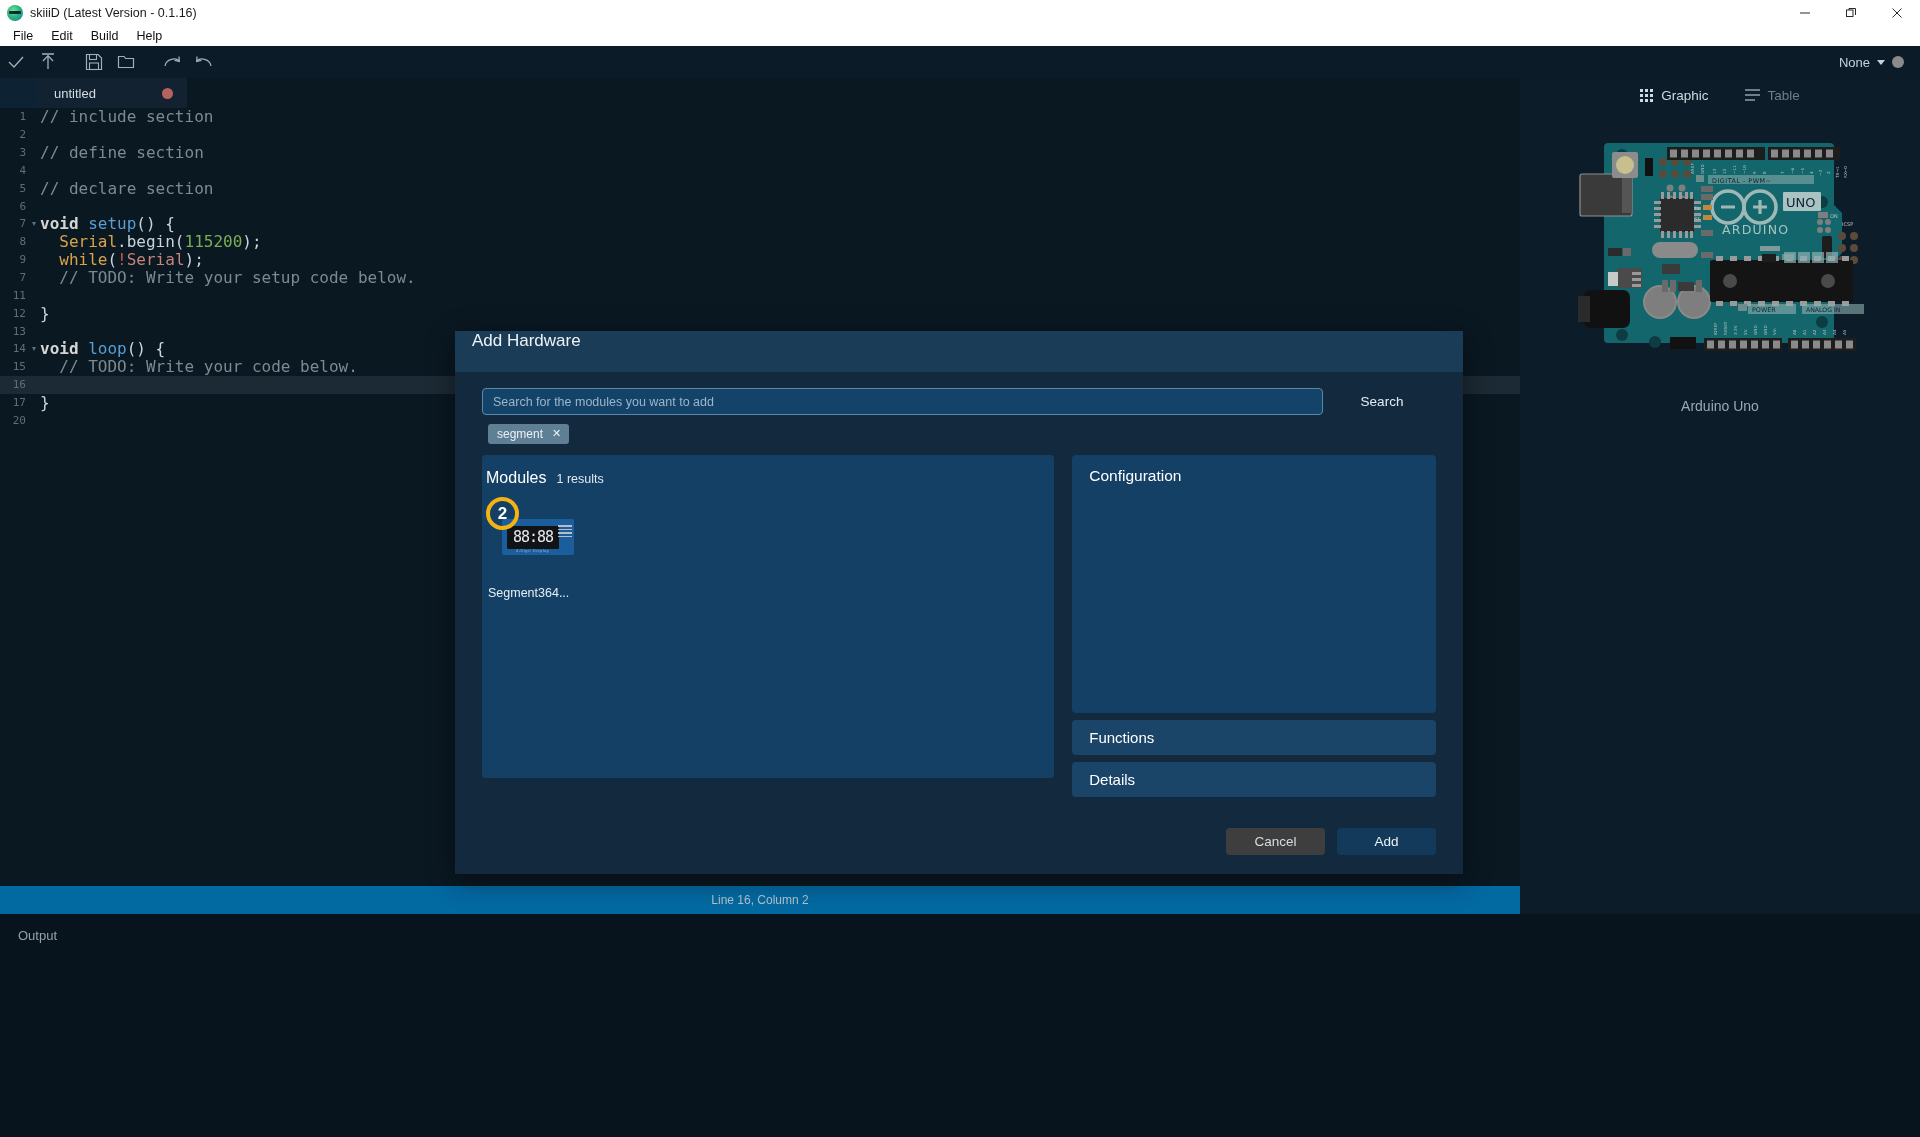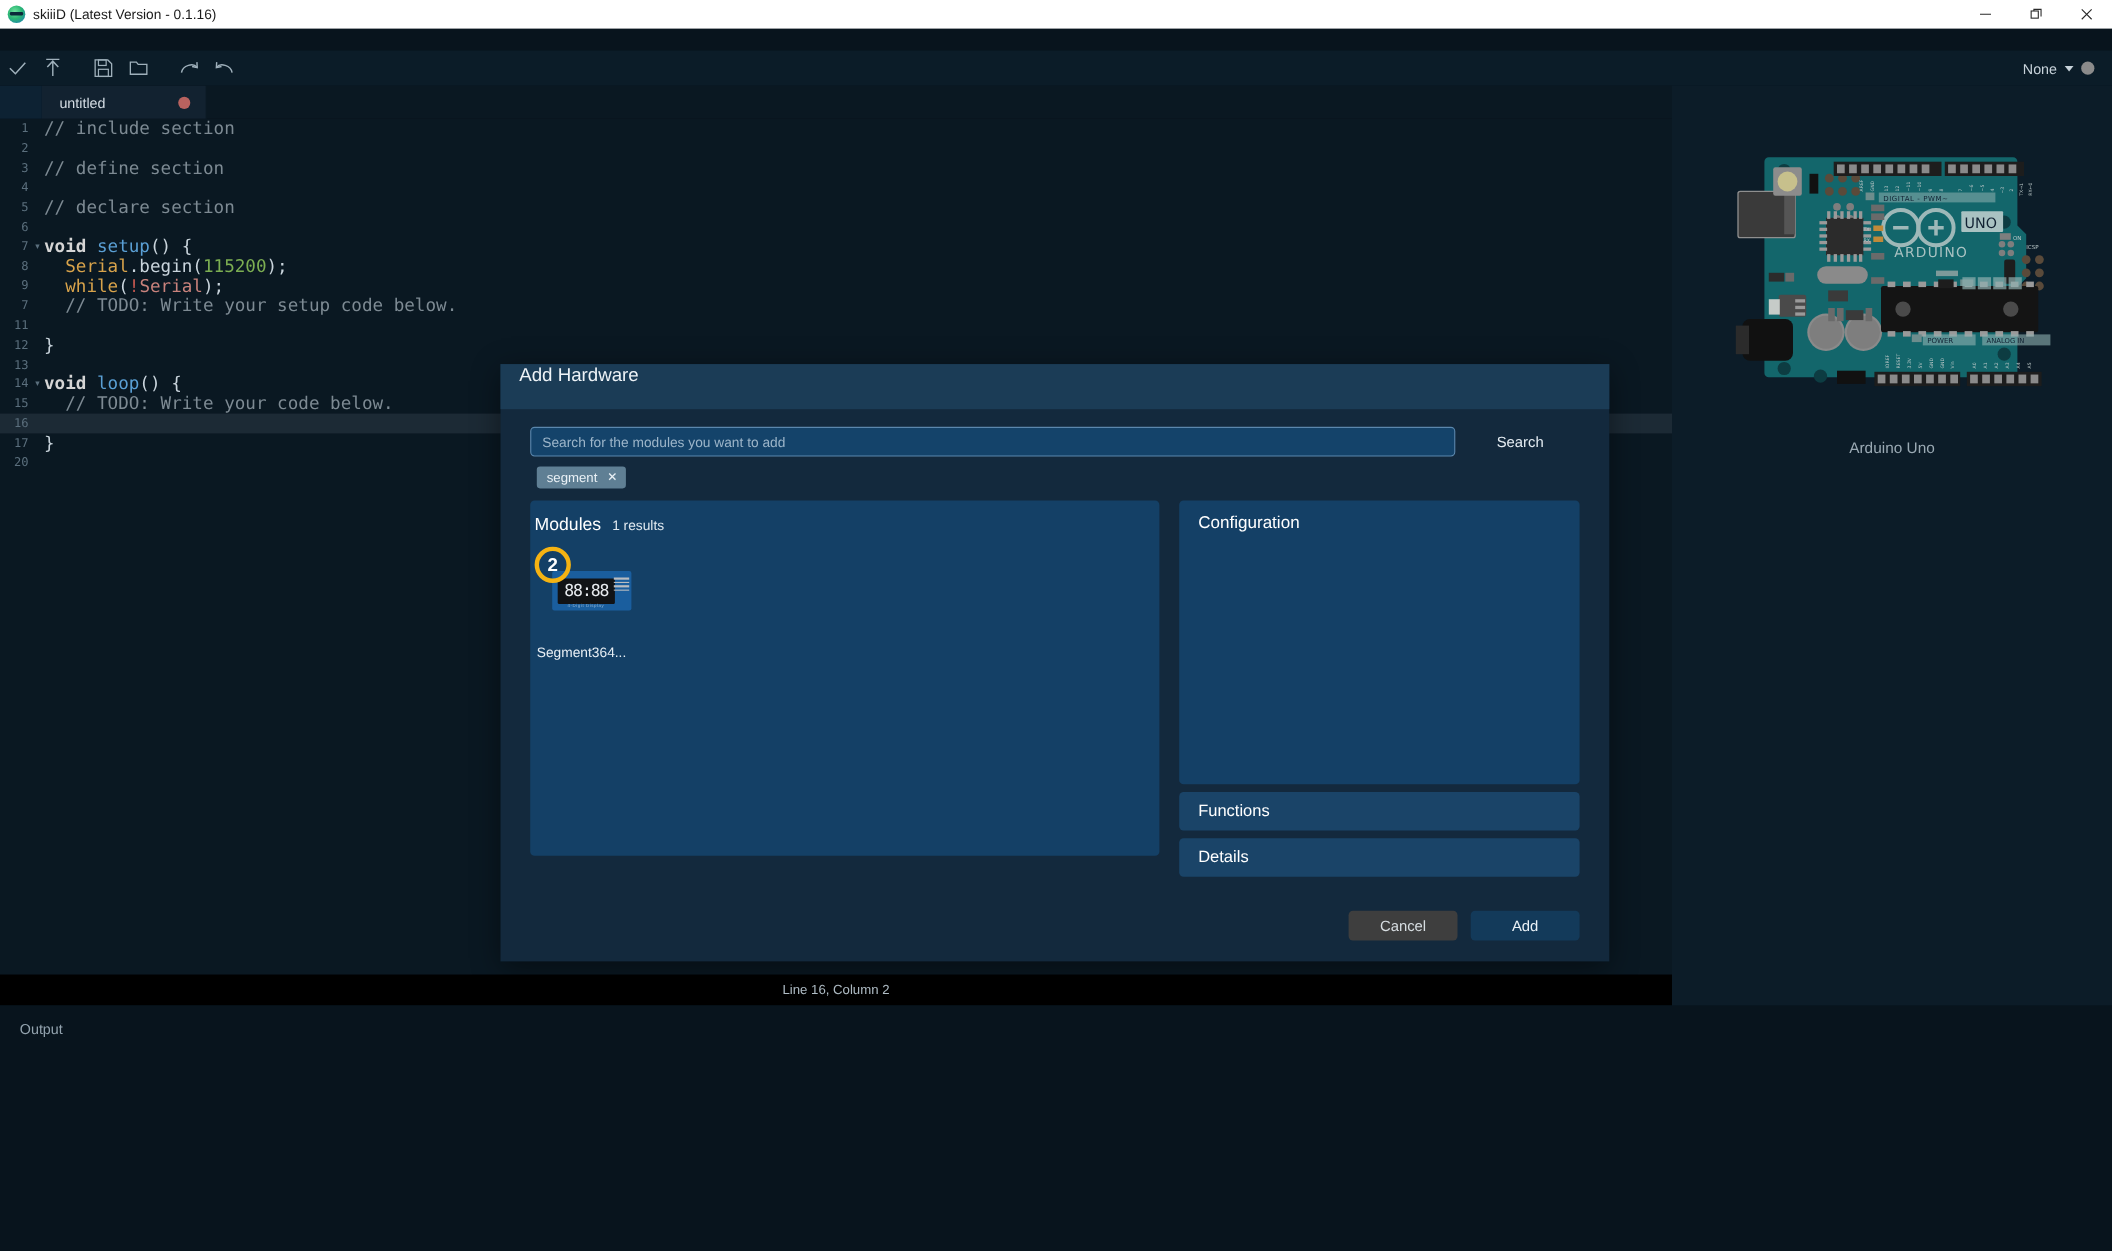--- a/index.html
+++ b/index.html
@@ -99,21 +99,21 @@
   .c-obj { color: #d8a34b; }
   .c-num { color: #7cae52; }
   .c-ctl { color: #d8a34b; }
   .c-bang{ color: #c4574f; }
   .c-id  { color: #c9827c; }
   .c-pl  { color: #c9d4dc; }
 
   
   .statusbar {
     position: absolute; top: 886px; left: 0; width: 1520px; height: 28px;
-    background: #000000; display: flex; align-items: center; justify-content: center;
+    background: #0369a1; display: flex; align-items: center; justify-content: center;
   }
   .status-text { font-size: 12px; color: #b3c0c9; }
 
   
   .outputpane {
     position: absolute; top: 914px; left: 0; width: 1920px; height: 223px;
     background: #08141d;
   }
   .output-label { position: absolute; left: 18px; top: 14px; font-size: 13px; color: #93a3ae; }
 
@@ -245,20 +245,26 @@
         <path d="M4 3 V1.5 H10.5 V8" fill="none" stroke="currentColor" stroke-width="1"></path>
       </svg>
     </div>
     <div class="winbtn">
       <svg width="12" height="12" viewBox="0 0 12 12">
           <path d="M1.5 1.5 L10.5 10.5 M10.5 1.5 L1.5 10.5" stroke="currentColor" stroke-width="1"></path>
         </svg>
     </div>
   </div>
 
+  <div class="menubar">
+    <div class="menuitem">File</div>
+    <div class="menuitem">Edit</div>
+    <div class="menuitem">Build</div>
+    <div class="menuitem">Help</div>
+  </div>
 
   <div class="toolbar">
     <div class="tool">
       <span>
         <svg width="20" height="20" viewBox="0 0 20 20">
             <path d="M3 10 L8 15 L17 5" fill="none" stroke="currentColor" stroke-width="1.4"></path>
           </svg>
       </span>
     </div>
     <div class="tool">
@@ -413,20 +419,44 @@
 
   <div class="statusbar">
     <span class="status-text">Line 16, Column 2</span>
   </div>
 
   <div class="outputpane">
     <span class="output-label">Output</span>
   </div>
 
   <div class="hwpanel">
+    <div class="hw-tabs">
+      <div class="hw-tab active">
+        <span class="grid-icon">
+          <i></i>
+            <i></i>
+            <i></i>
+            <i></i>
+            <i></i>
+            <i></i>
+            <i></i>
+            <i></i>
+            <i></i>
+        </span>
+        <span class="hw-tab-label">Graphic</span>
+      </div>
+      <div class="hw-tab inactive">
+        <span class="list-icon">
+            <i></i>
+            <i></i>
+            <i></i>
+          </span>
+        <span class="hw-tab-label">Table</span>
+      </div>
+    </div>
 
     <div class="board-wrap">
       <svg width="300" height="250" viewBox="0 0 300 250">
 
         <path d="M38 13 h222 a4 4 0 0 1 4 4 v58 l8 8 v40 l-8 8 v78 a4 4 0 0 1 -4 4 h-222 a4 4 0 0 1 -4 -4 v-192 a4 4 0 0 1 4 -4 z" fill="#13666b"></path>
 
         <circle cx="52" cy="25" r="6" fill="#0d3c42"></circle>
         <circle cx="52" cy="205" r="6" fill="#0d3c42"></circle>
         <circle cx="252" cy="72" r="6" fill="#0d3c42"></circle>
         <circle cx="252" cy="192" r="6" fill="#0d3c42"></circle>

